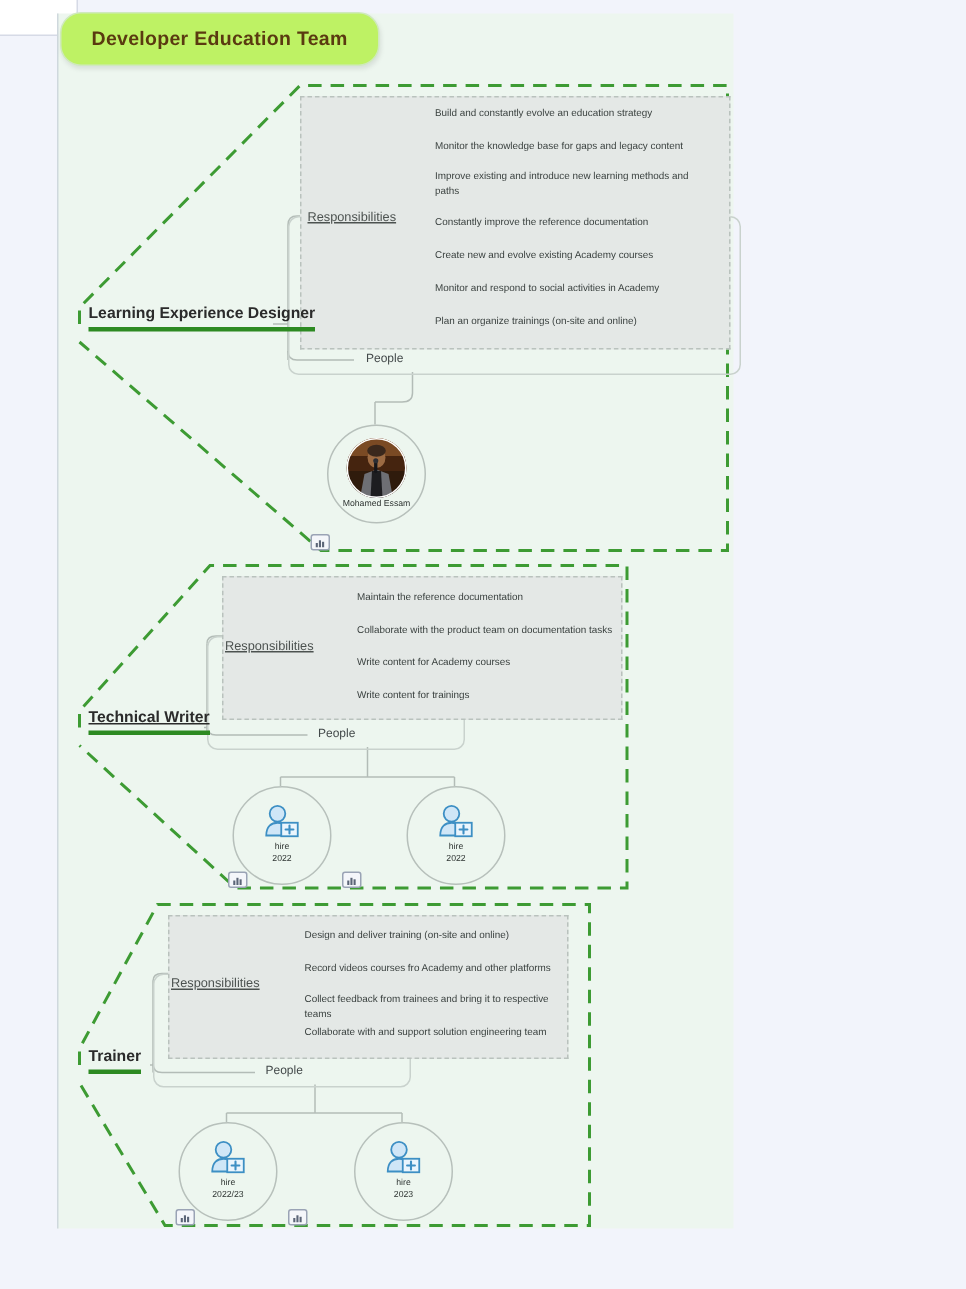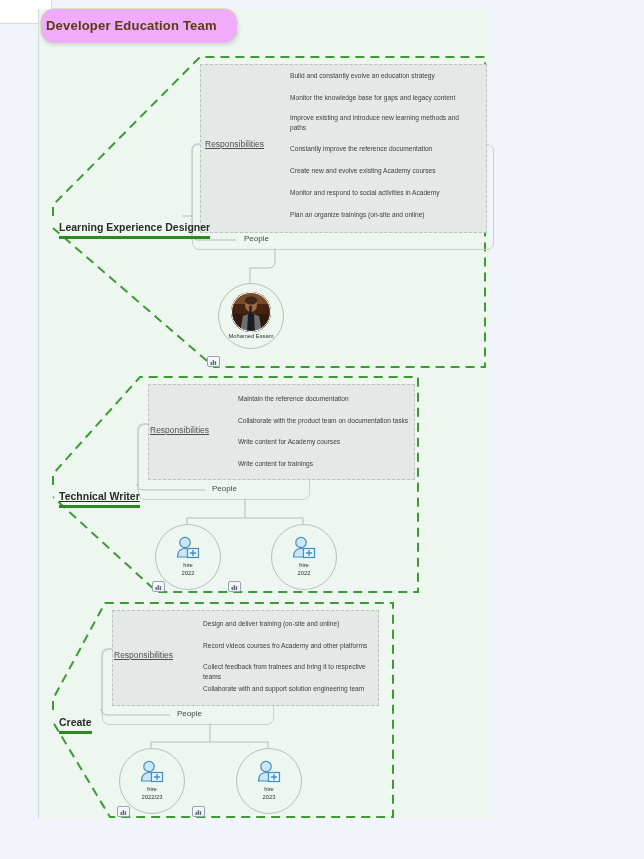--- a/index.html
+++ b/index.html
@@ -22,42 +22,41 @@
   
   .canvas{
     position:absolute;left:38px;top:9px;width:450px;height:810px;
     background:#edf6ef;
     border-left:1px solid #cfd8dd;
   }
 
   
   .root-pill{
     position:absolute;left:40px;top:8px;
-    padding:9px 20px 10px 5px;
-    background:#f0abfc;
+    padding:9px 20px 10px 20px;
+    background:#bef264;
     border:1px solid #cfe9bd;
     border-radius:14px;
     box-shadow:1px 2px 3px rgba(120,130,120,.18);
     font-size:13px;font-weight:bold;color:#5a3a10;
     letter-spacing:.2px;
     white-space:nowrap;
     z-index:8;
   }
 
   
   .overlay{position:absolute;left:0;top:0;width:644px;height:859px;pointer-events:none;}
 
   
   .role{
     position:absolute;
     font-size:10.5px;font-weight:bold;color:#2b2b2b;
     white-space:nowrap;
     padding:0 4px 3px 6px;
     z-index:6;
-    margin-top:18px;
   }
   .role .bar{
     display:block;height:2.5px;background:#2d8a22;margin-top:3px;
   }
 
   
   .resp-panel{
     position:absolute;
     background:#e4e8e6;
     border:1px dashed #b9c2bd;
@@ -308,21 +307,21 @@
       <rect x="2.6" y="1.2" width="1.4" height="4.8" fill="#5b6577"></rect>
       <rect x="4.7" y="2.2" width="1.4" height="3.8" fill="#5b6577"></rect>
     </svg>
   </div>
 
   <div class="resp-panel" style="left:112px;top:610px;width:265px;height:94px;"></div>
 
   <div class="people-box" style="left:102px;top:649px;width:170px;height:74px;"></div>
 
   <div class="role" style="left:53px;top:698px;">
-    <span>Create</span>
+    <span>Trainer</span>
     <span class="bar"></span>
   </div>
 
   <div class="resp-label" style="left:114px;top:650px;">Responsibilities</div>
 
   <div class="resp-item" style="left:203px;top:619px;width:172px;">Design and deliver training (on-site and online)</div>
   <div class="resp-item" style="left:203px;top:641px;width:174px;">Record videos courses fro Academy and other platforms</div>
   <div class="resp-item" style="left:203px;top:662px;width:174px;">Collect feedback from trainees and bring it to respective teams</div>
   <div class="resp-item" style="left:203px;top:684px;width:174px;">Collaborate with and support solution engineering team</div>
 

